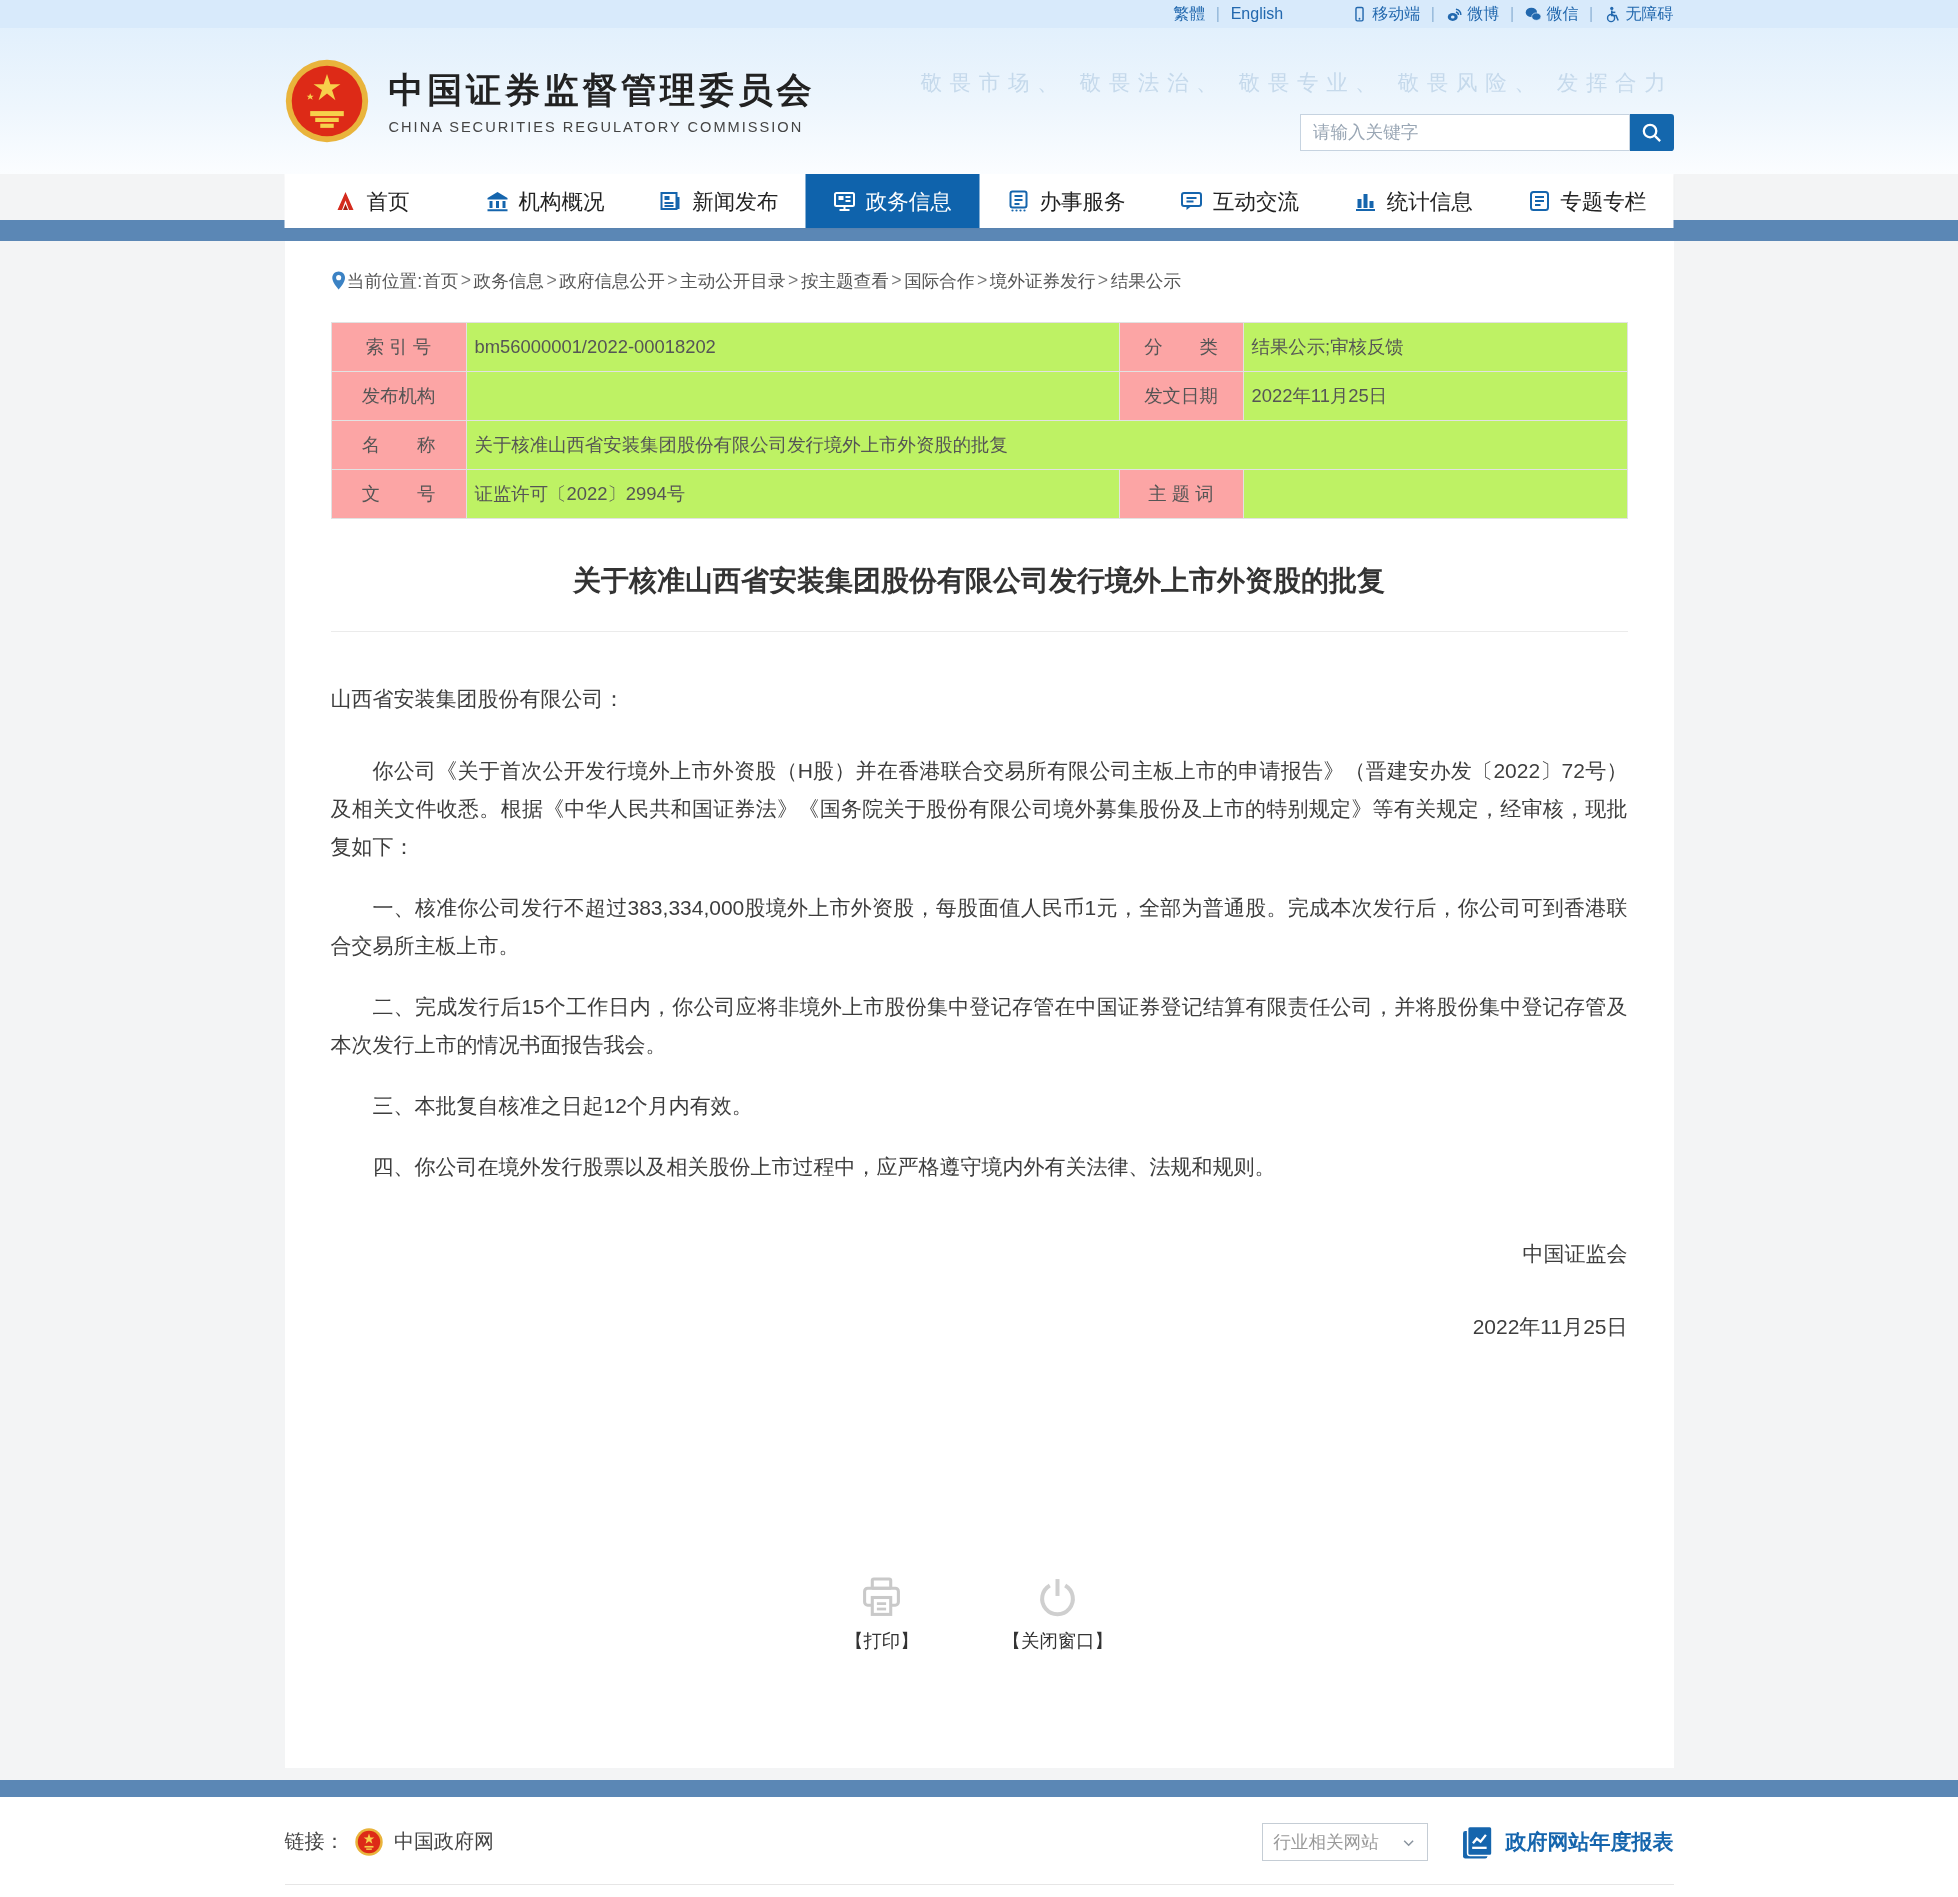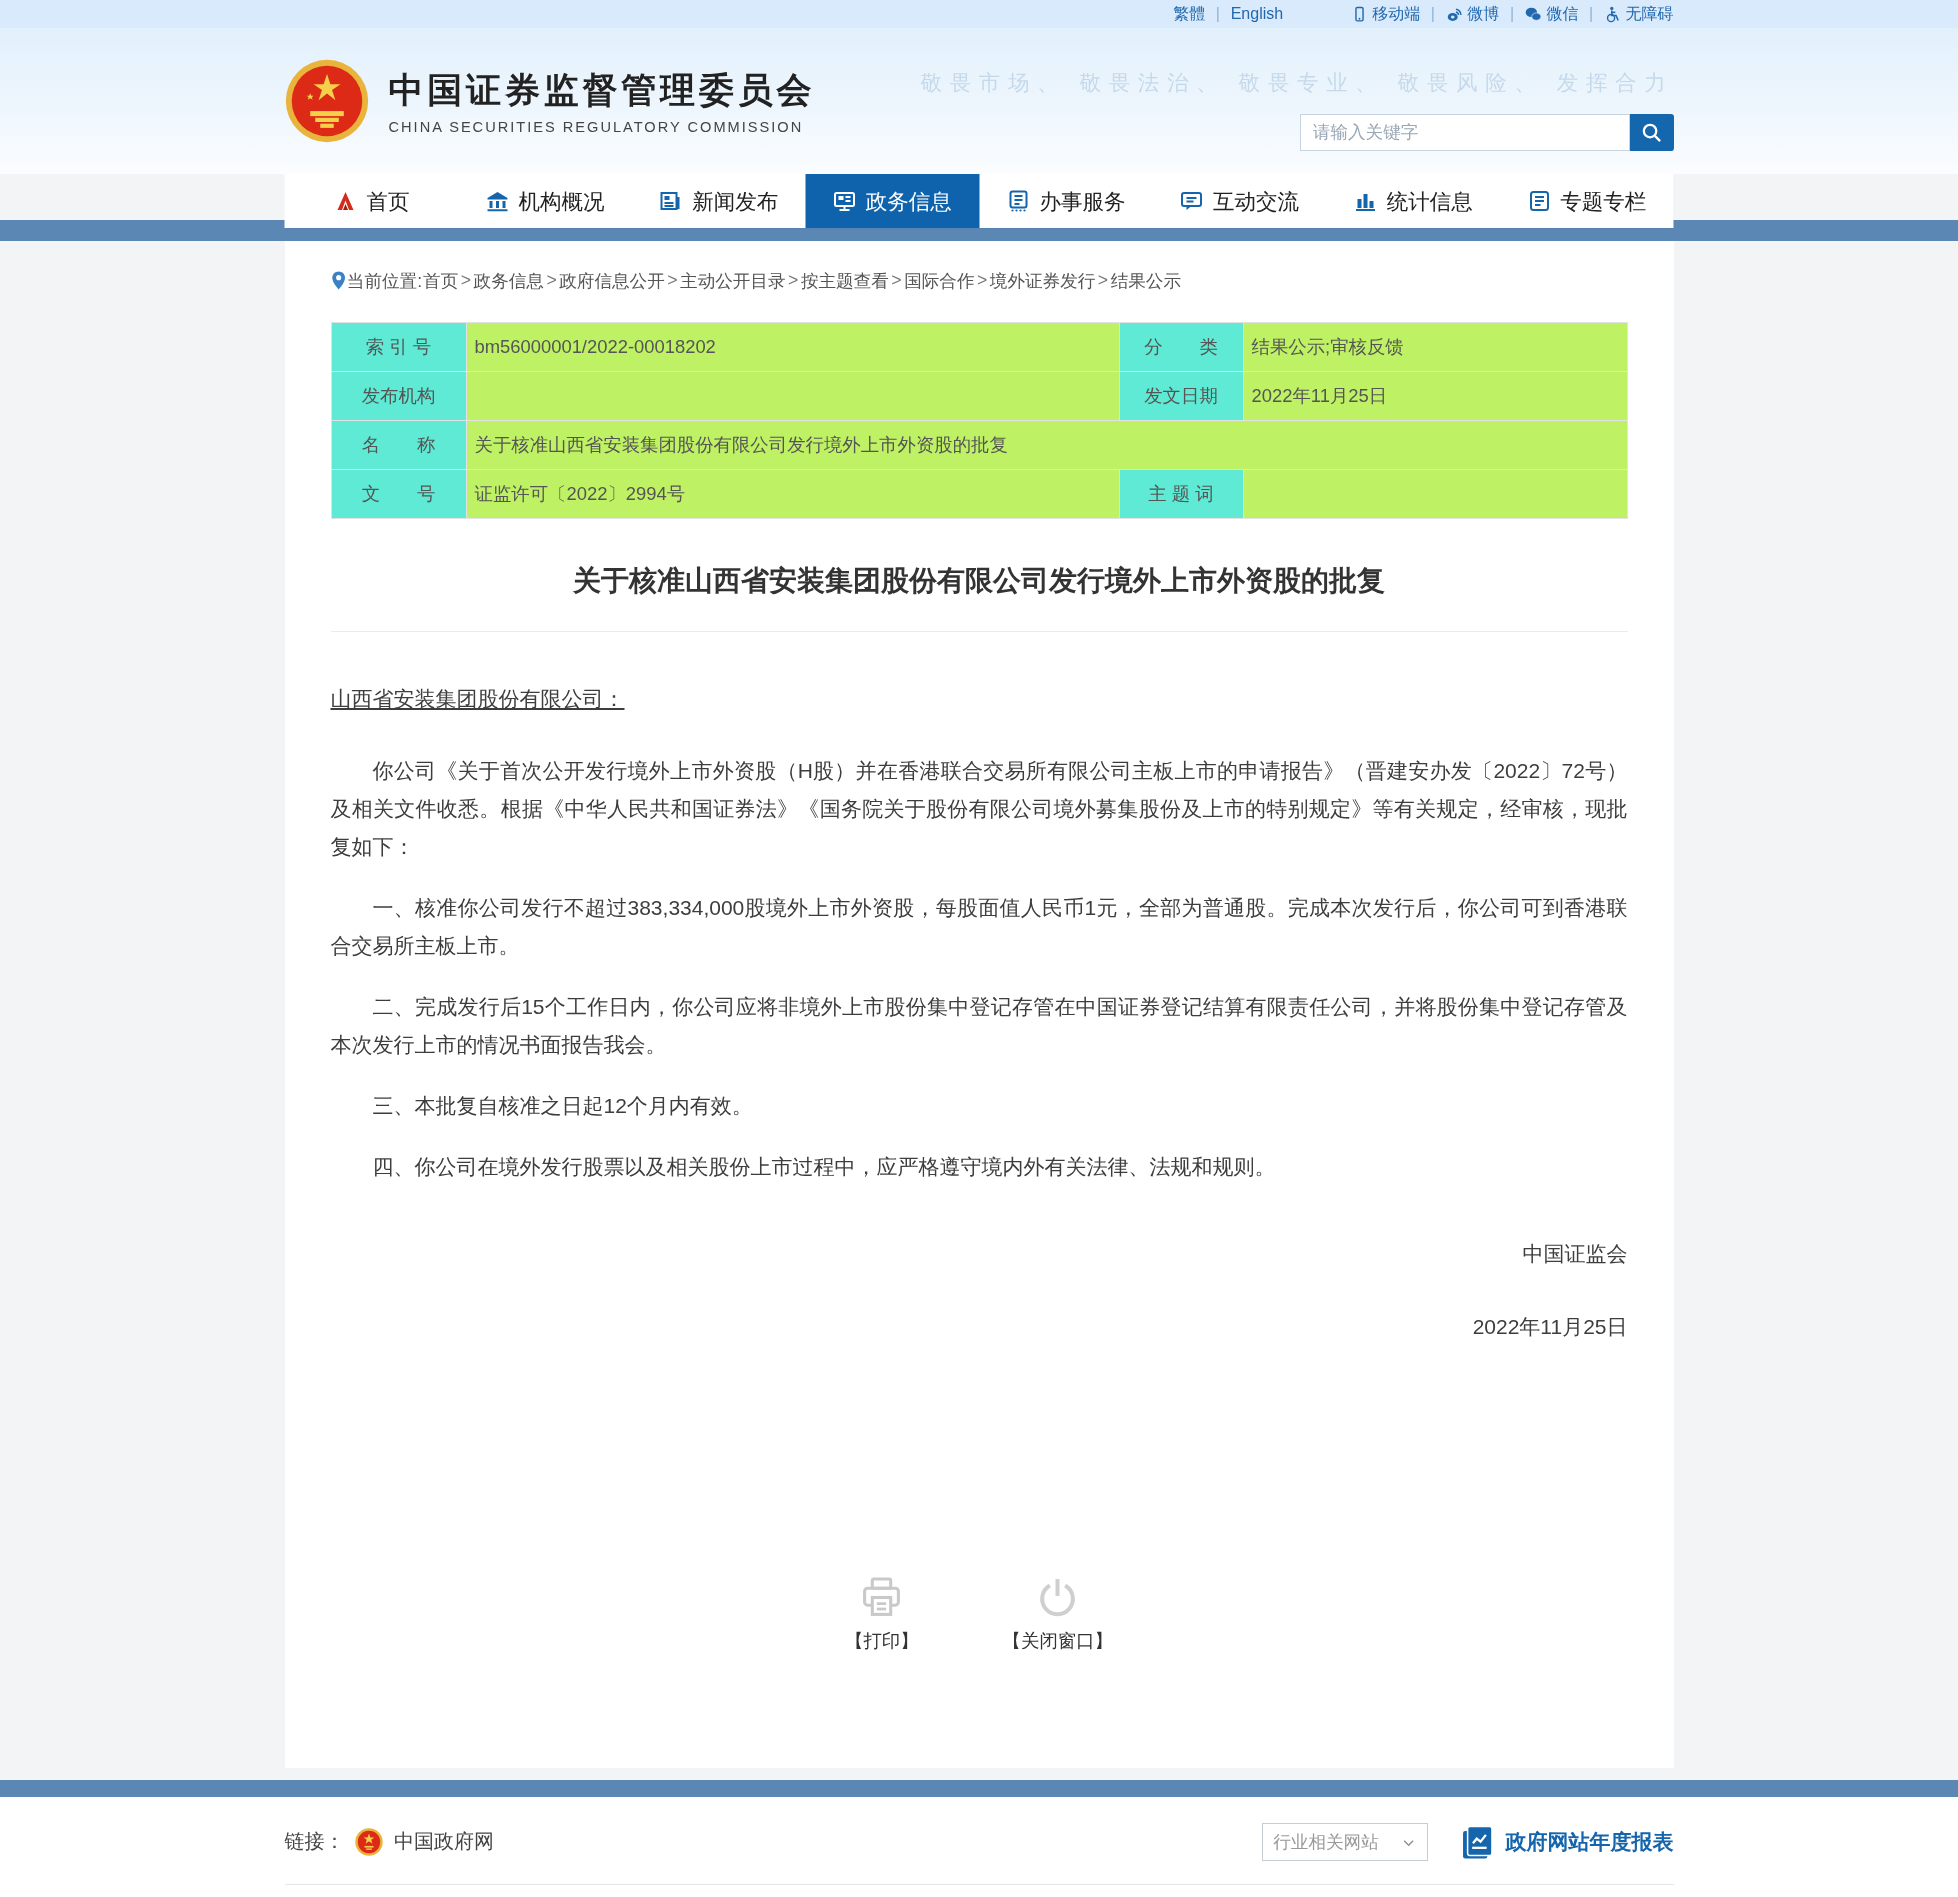--- a/index.html
+++ b/index.html
@@ -39,29 +39,29 @@
 
   
   .content { background:#fff; padding:17px 46px 115px; }
   .breadcrumb { display:flex; align-items:center; gap:1px; font-size:17.6px; color:#555; padding:10.7px 0 4.6px; }
   .breadcrumb .pin { width:15.3px; height:21px; }
   .crumb { color:#555; cursor:pointer; }
   .crumb-sep { color:#777; margin:0 1.5px; }
 
   table.meta { width:100%; border-collapse:collapse; margin-top:24.5px; font-size:18.4px; color:#555; }
   table.meta td { border:0.8px solid #e2e2e2; height:49px; }
-  td.mlabel { background:#5eead4; text-align:center; width:135px; white-space:pre; }
+  td.mlabel { background:#fca5a5; text-align:center; width:135px; white-space:pre; }
   td.mlabel.small { width:124px; }
   td.mval { padding-left:8px; background:#bef264; }
   td.mval.w1 { width:653px; }
 
   .art-title { text-align:center; font-size:28px; font-weight:bold; color:#333; margin-top:43px; }
   .art-divider { border-bottom:0.8px solid #ebebeb; margin-top:31px; }
   .art-body { font-size:21px; color:#3d3d3d; line-height:38px; text-align:justify; }
-  .salutation { margin-top:48px;text-decoration:underline; }
+  .salutation { margin-top:48px; }
   .para { text-indent:2em; margin-top:23px; }
   .sig { text-align:right; margin-top:49px; }
   .sig-date { text-align:right; margin-top:35px; }
 
   .actions { margin-top:230px; display:flex; justify-content:center; gap:84px; }
   .action { display:flex; flex-direction:column; align-items:center; cursor:pointer; }
   .action svg { width:43px; height:43px; }
   .action .alabel { font-size:18.4px; color:#333; margin-top:9.2px; }
 
   

